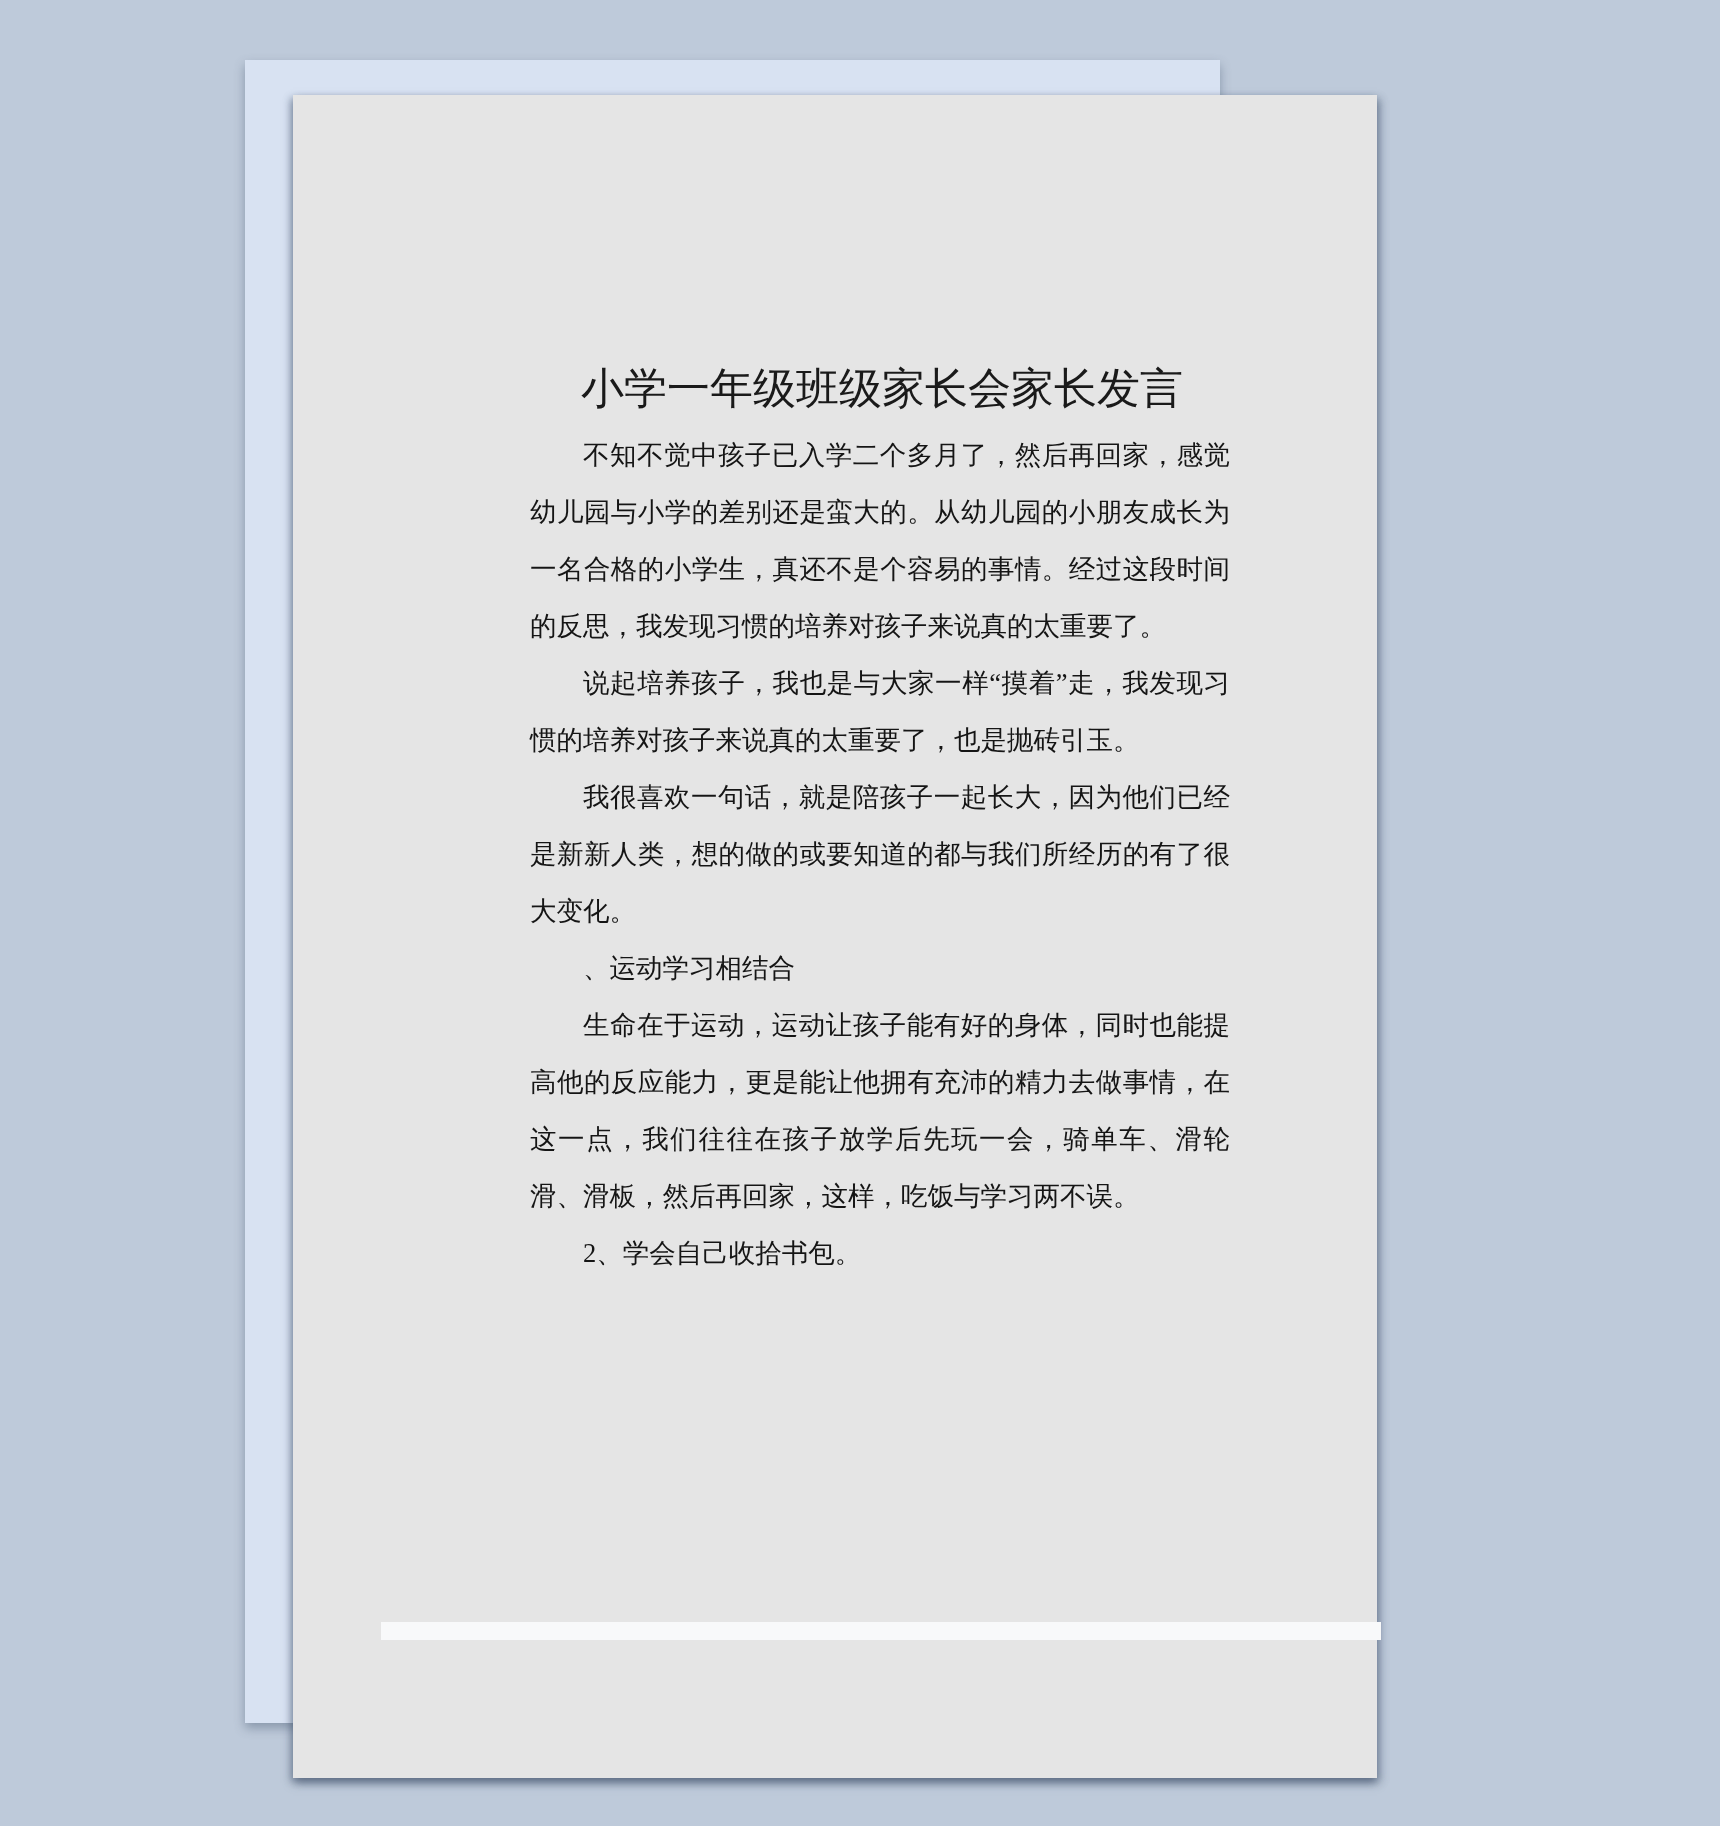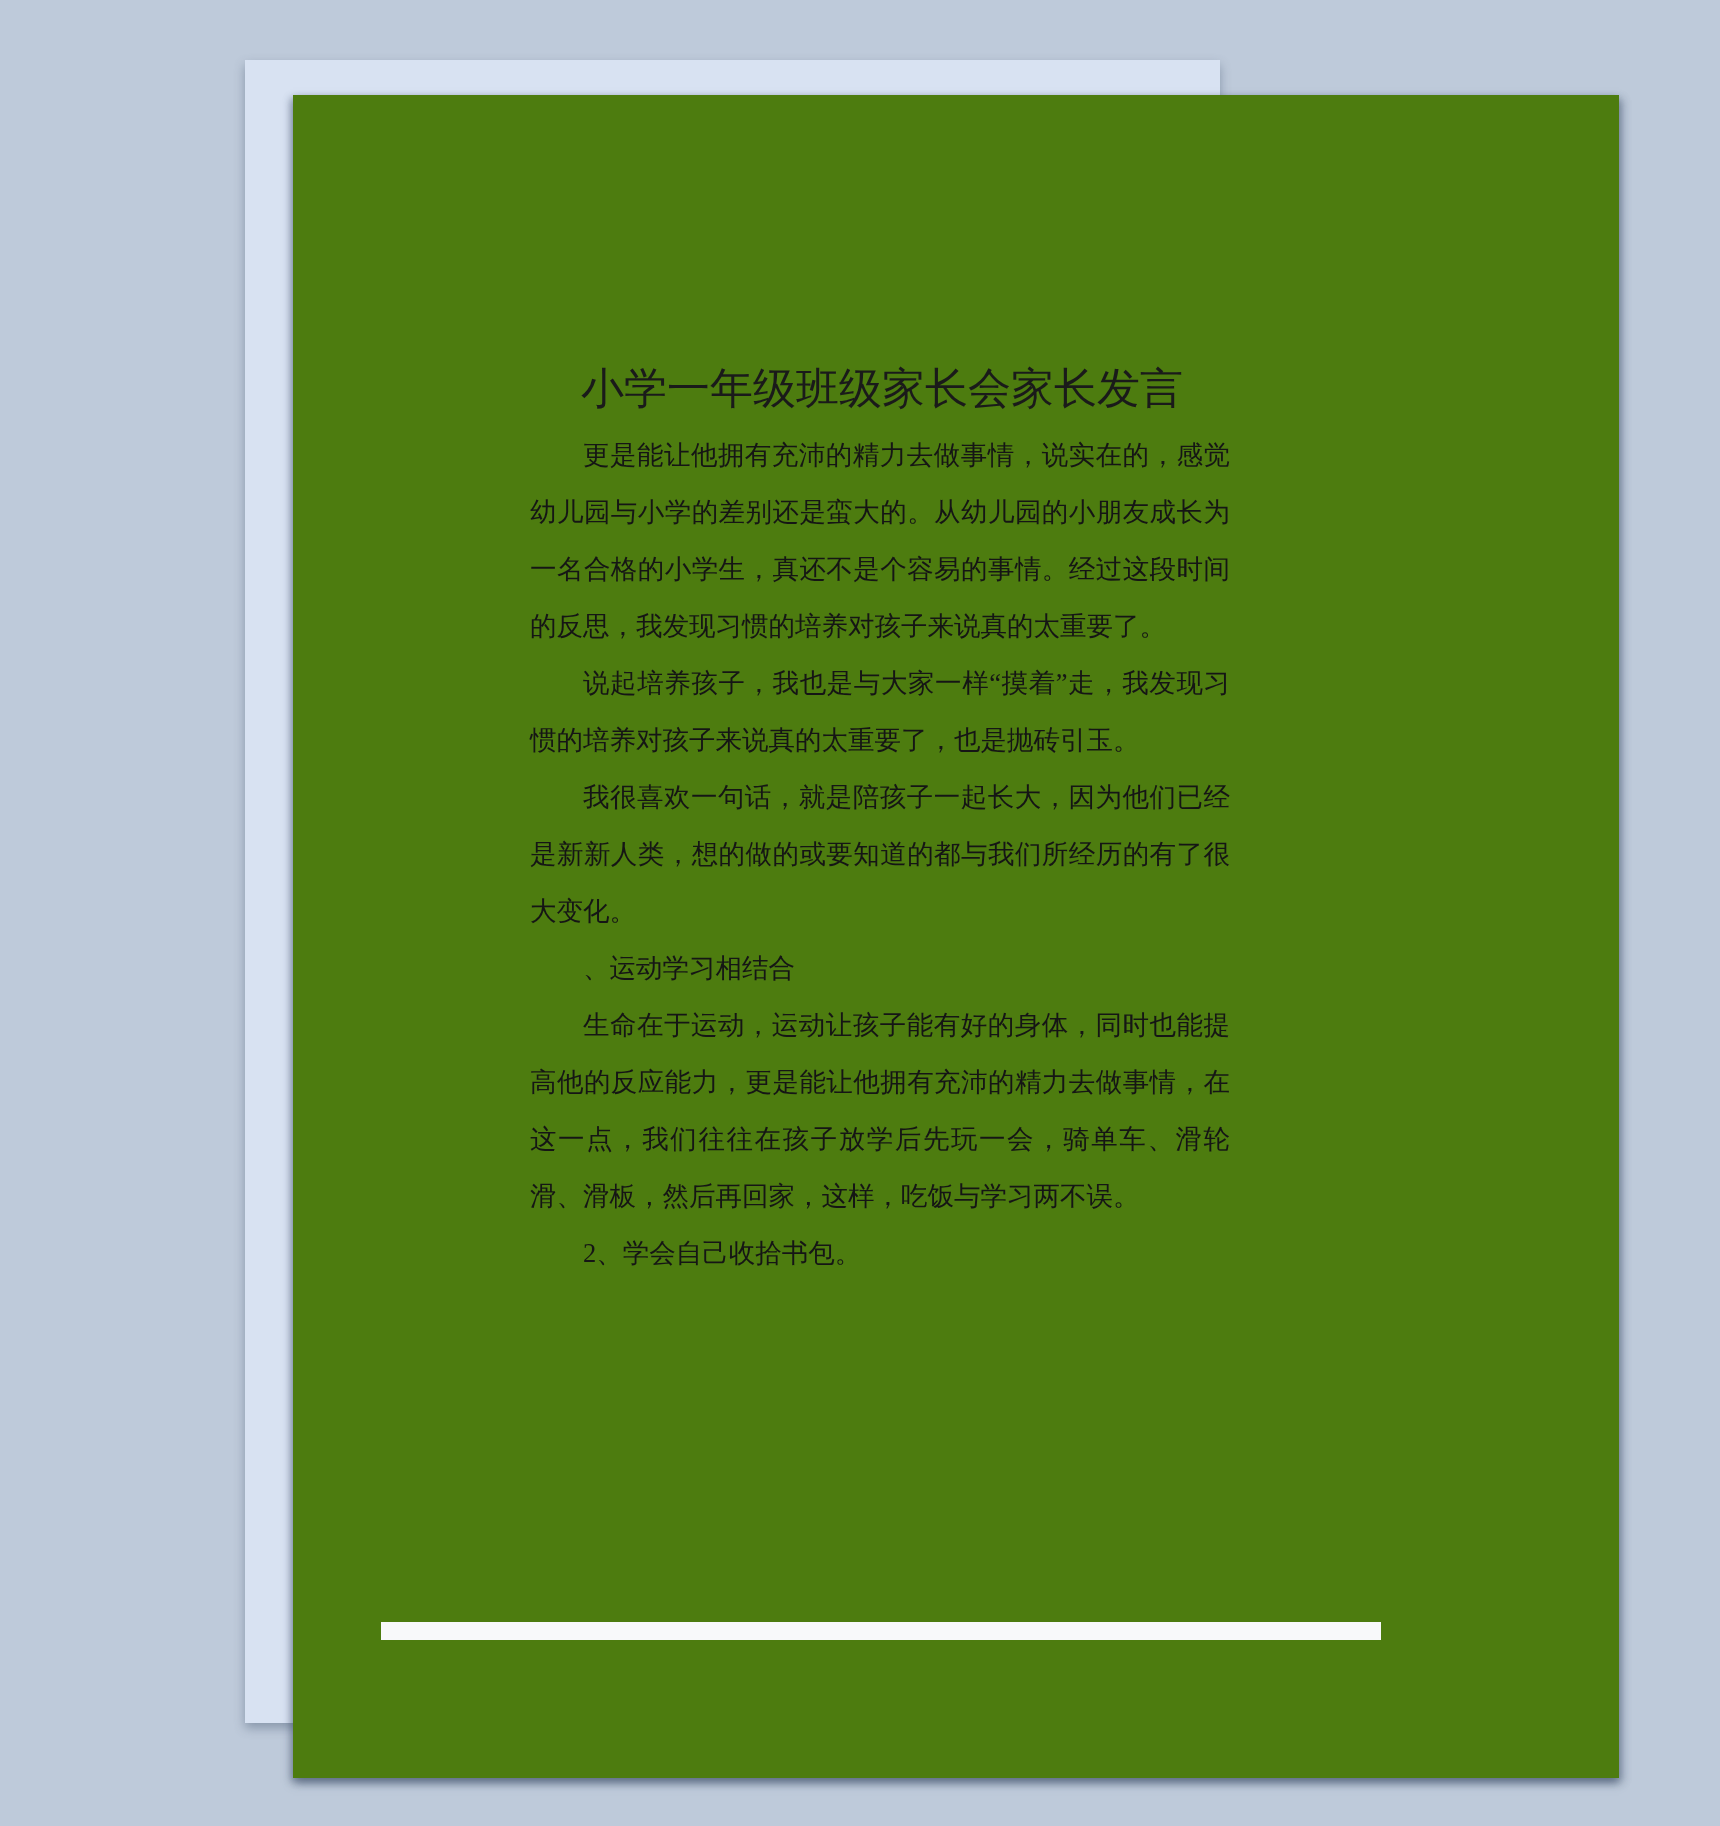--- a/index.html
+++ b/index.html
@@ -23,23 +23,23 @@
     top: 60px;
     width: 975px;
     height: 1663px;
     background: #d8e2f2;
     box-shadow: 0 5px 10px rgba(72, 88, 112, 0.45);
   }
   .page {
     position: absolute;
     left: 293px;
     top: 95px;
-    width: 1326px;
+    width: 1084px;
     height: 1683px;
-    background: #4d7c0f;
+    background: #e5e5e5;
     box-shadow: 0 5px 9px rgba(66, 82, 108, 0.55),
                 -3px 3px 7px rgba(66, 82, 108, 0.28),
                 4px 4px 8px rgba(66, 82, 108, 0.30);
   }
   .doc-title {
     margin: 268px 0 0 0;
     padding: 0;
     width: 1178px;
     text-align: center;
     font-size: 43px;
@@ -77,21 +77,21 @@
 
 <div class="canvas">
 
   <div class="back-sheet"></div>
 
   <div class="page">
 
     <h1 class="doc-title">小学一年级班级家长会家长发言</h1>
 
     <div class="text-block">
-      <p>更是能让他拥有充沛的精力去做事情，说实在的，感觉幼儿园与小学的差别还是蛮大的。从幼儿园的小朋友成长为一名合格的小学生，真还不是个容易的事情。经过这段时间的反思，我发现习惯的培养对孩子来说真的太重要了。</p>
+      <p>不知不觉中孩子已入学二个多月了，然后再回家，感觉幼儿园与小学的差别还是蛮大的。从幼儿园的小朋友成长为一名合格的小学生，真还不是个容易的事情。经过这段时间的反思，我发现习惯的培养对孩子来说真的太重要了。</p>
       <p>说起培养孩子，我也是与大家一样“摸着”走，我发现习惯的培养对孩子来说真的太重要了，也是抛砖引玉。</p>
       <p>我很喜欢一句话，就是陪孩子一起长大，因为他们已经是新新人类，想的做的或要知道的都与我们所经历的有了很大变化。</p>
       <p>、运动学习相结合</p>
       <p>生命在于运动，运动让孩子能有好的身体，同时也能提高他的反应能力，更是能让他拥有充沛的精力去做事情，在这一点，我们往往在孩子放学后先玩一会，骑单车、滑轮滑、滑板，然后再回家，这样，吃饭与学习两不误。</p>
       <p>2、学会自己收拾书包。</p>
     </div>
 
     <div class="footer-bar"></div>
 
   </div>

